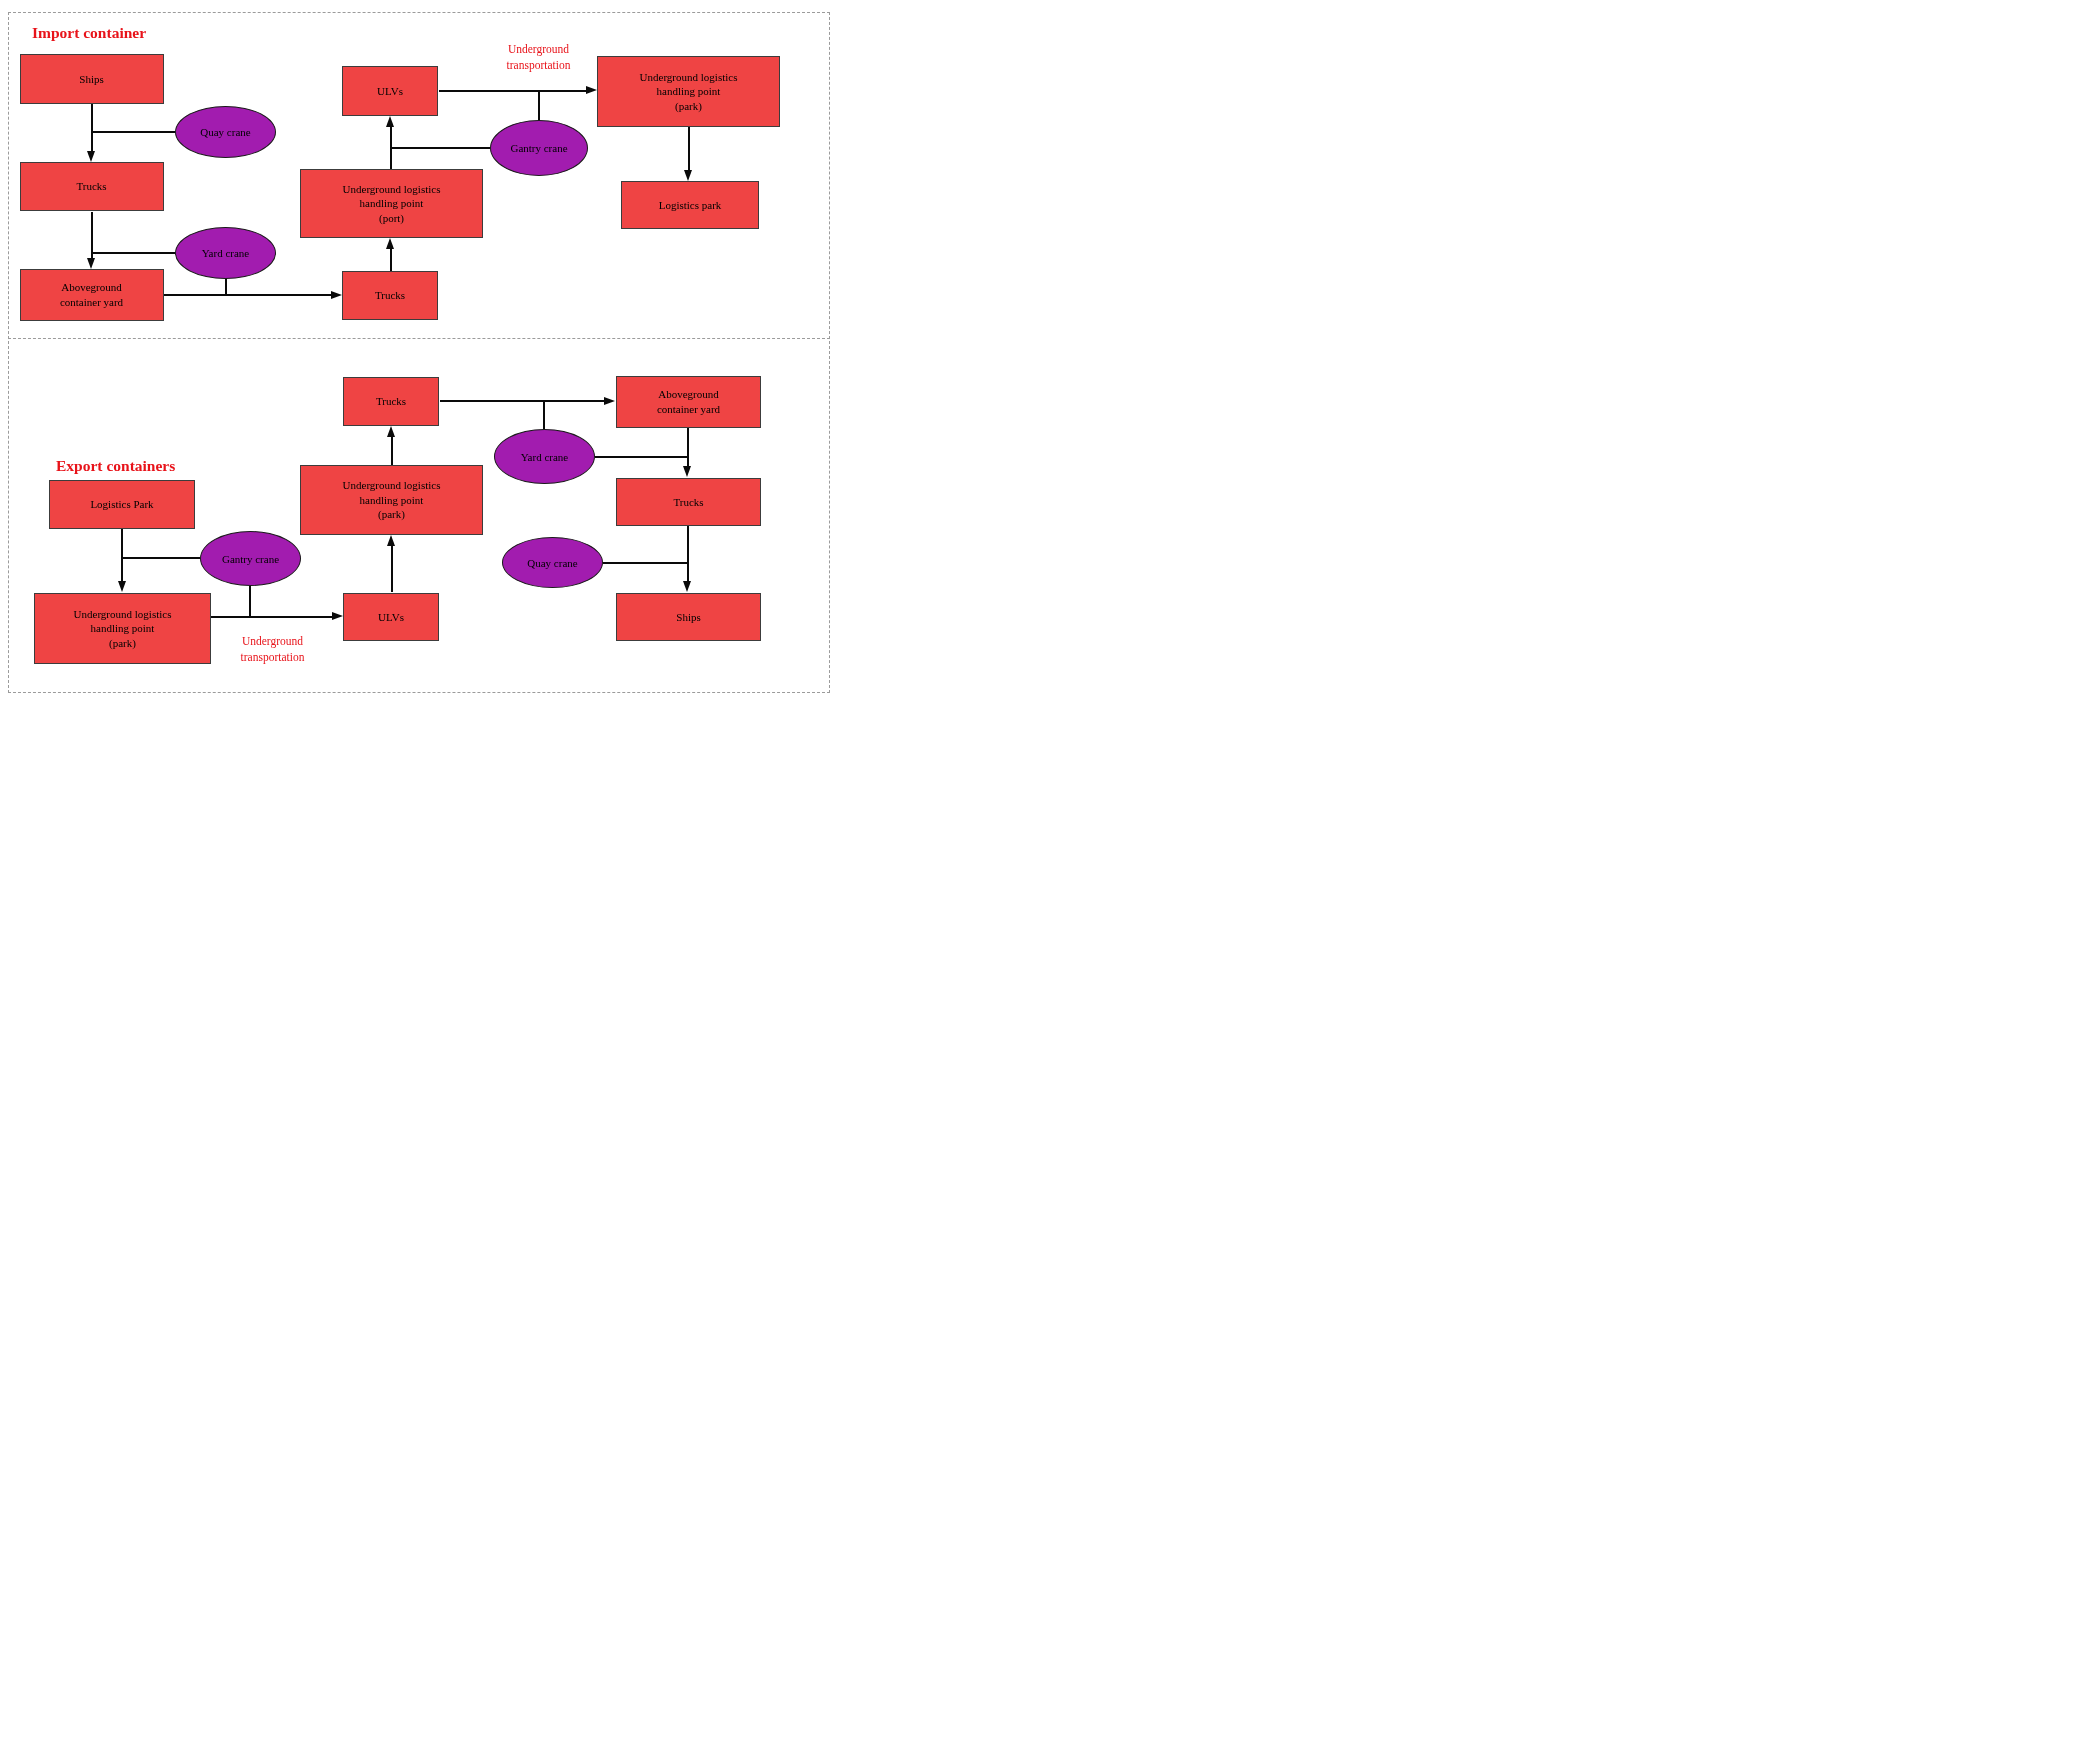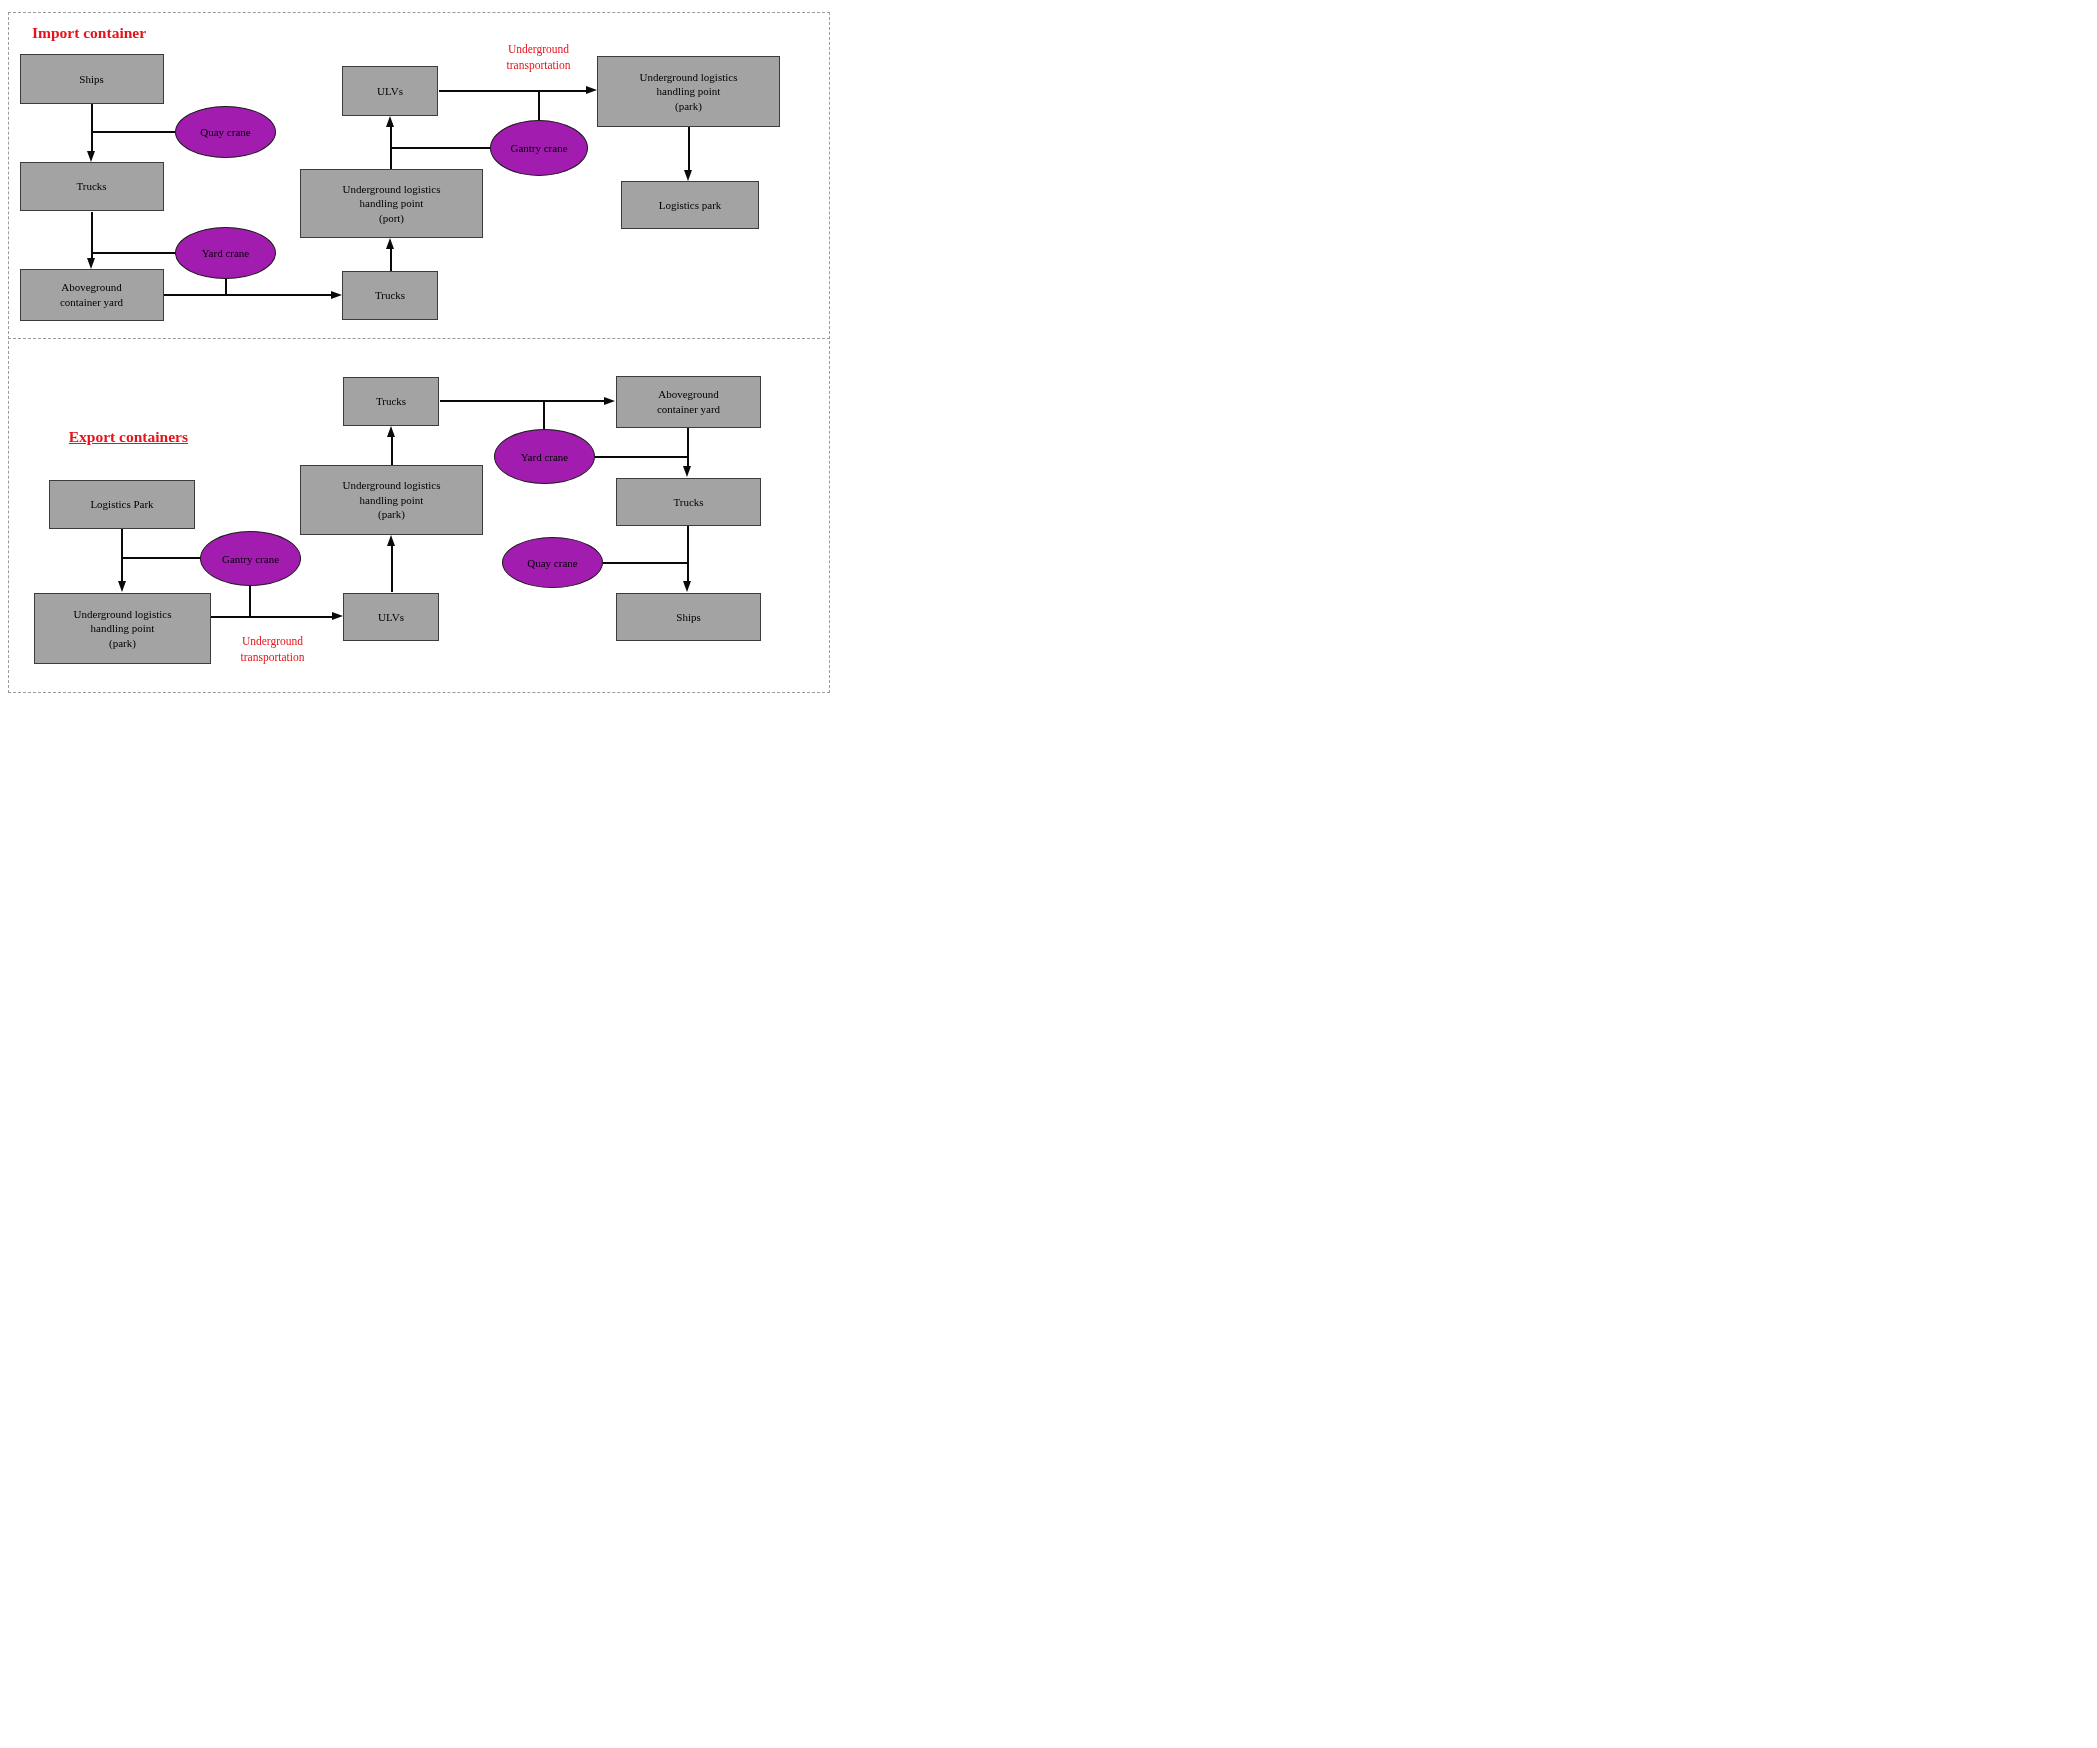--- a/index.html
+++ b/index.html
@@ -5,21 +5,21 @@
 <style>
   :root { --red:#e8131a; --ink:#0a0a0a; --box-border:#3c3c3c; --dash:#9b9b9b; }
   html,body { margin:0; padding:0; background:#ffffff; }
   body { font-family:"Liberation Serif","DejaVu Serif",serif; }
   .canvas { position:relative; width:839px; height:699px; background:#fff; overflow:hidden; }
   .outer-border { position:absolute; left:8px; top:11.5px; width:822px; height:681px;
                   border:1.7px dashed var(--dash); box-sizing:border-box; }
   .divider { position:absolute; left:8px; top:338px; width:822px; height:0;
              border-top:1.7px dashed var(--dash); }
   .node { position:absolute; box-sizing:border-box; border:1.1px solid var(--box-border);
-          background:#a3a3a3; display:flex; flex-direction:column; align-items:center;
+          background:#ef4444; display:flex; flex-direction:column; align-items:center;
           justify-content:center; text-align:center; font-size:11px; line-height:1.32; color:#000; z-index:3; }
   .ellipse { position:absolute; box-sizing:border-box; border:1.1px solid #1a1a1a; border-radius:50%;
              background:#a21caf; display:flex; align-items:center; justify-content:center;
              text-align:center; font-size:11px; color:#000; z-index:3; }
   .ln { display:block; }
   .hline { position:absolute; height:1.7px; background:var(--ink); z-index:1; }
   .vline { position:absolute; width:1.7px; background:var(--ink); z-index:1; }
   .ah { position:absolute; width:0; height:0; z-index:2; }
   .ah-down  { border-left:4.6px solid transparent; border-right:4.6px solid transparent; border-top:11.5px solid var(--ink); }
   .ah-up    { border-left:4.6px solid transparent; border-right:4.6px solid transparent; border-bottom:11.5px solid var(--ink); }
@@ -103,21 +103,21 @@
   <div class="ah ah-up" style="left:386px;top:116px;"></div>
   <div class="hline" style="left:391px;top:147px;width:99px;"></div>
 
   <div class="hline" style="left:439px;top:90px;width:148px;"></div>
   <div class="ah ah-right" style="left:586px;top:86px;"></div>
   <div class="vline" style="left:538px;top:91px;height:29px;"></div>
 
   <div class="vline" style="left:688px;top:127px;height:44px;"></div>
   <div class="ah ah-down" style="left:684px;top:170px;"></div>
 
-  <div class="panel-title" style="left:56px;top:428px;width:132px;text-align:right;text-decoration:underline;">
+  <div class="panel-title" style="left:56px;top:457px;width:132px;text-align:left;">
     <span>Export containers</span>
   </div>
 
   <div class="node" style="left:49px;top:480px;width:146px;height:49px;">
     <span class="ln">Logistics Park</span>
   </div>
   <div class="node" style="left:34px;top:593px;width:177px;height:71px;">
     <span class="ln">Underground logistics</span>
     <span class="ln">handling point</span>
     <span class="ln">(park)</span>

